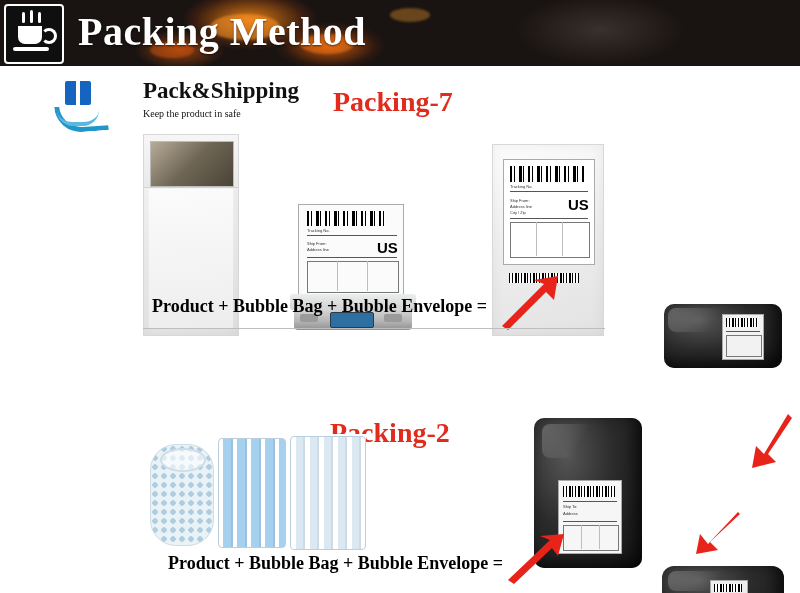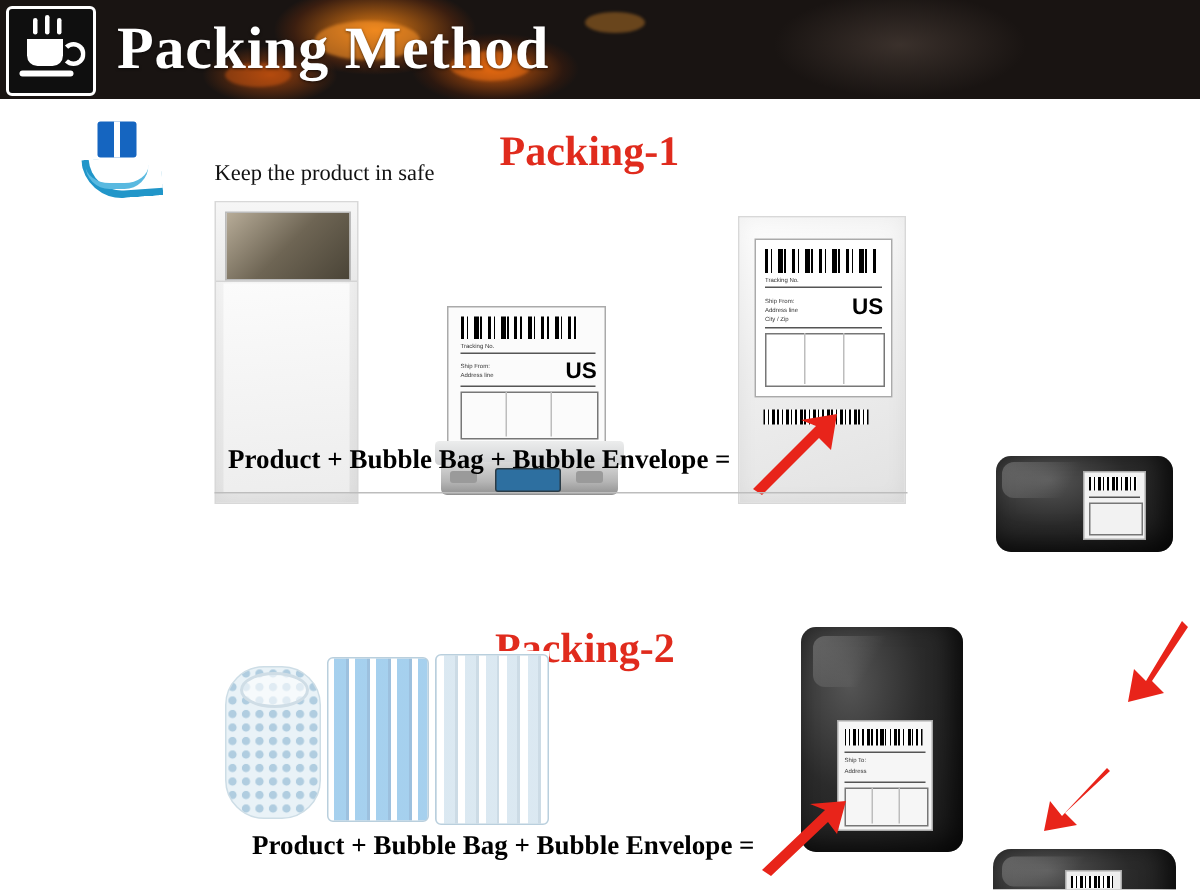--- a/index.html
+++ b/index.html
@@ -138,21 +138,21 @@
     position: absolute;
     left: 88px; top: 0px;
     font-size: 23px;
     font-weight: bold;
     color: #111111;
     font-family: "Liberation Serif", serif;
   }
   #ps-sub {
     position: absolute;
     left: 88px; top: 30px;
-    font-size: 15px;
+    font-size: 10px;
     color: #111111;
     font-family: "Liberation Serif", serif;
   }
 
   
   .section-label {
     position: absolute;
     font-size: 28px;
     font-weight: bold;
     color: #e02b1d;
@@ -363,24 +363,25 @@
   </div>
 
   <div id="content-frame">
 
     <div id="packshipping-block">
       <div id="ps-icon-wrap">
         <div id="ps-box"></div>
         <div id="ps-hand"></div>
         <div id="ps-hand2"></div>
       </div>
+      <div id="ps-title">Pack&amp;Shipping</div>
       <div id="ps-sub">Keep the product in safe</div>
     </div>
 
-    <div class="section-label" id="packing1-label">Packing-1</div>
+    <div class="section-label" id="packing1-label">Packing-7</div>
     <div class="section-label" id="packing2-label">Packing-2</div>
 
     <div class="photo mailer" style="left:143px; top:68px; width:94px; height:200px;">
       <div class="mailer-flap"></div>
       <div class="mailer-inner" style="left:6px; top:6px; width:82px; height:44px; background:linear-gradient(135deg,#b7ac98,#6e6554 50%,#4a4437);"></div>
       <div style="position:absolute; left:5px; top:54px; width:84px; height:140px; background:linear-gradient(175deg,#fbfbfb,#ededed);"></div>
     </div>
 
     <div class="photo" style="left:290px; top:138px; width:126px; height:130px; background:#ffffff;">
       <div class="ship-label" style="left:8px; top:0px; width:104px; height:92px; background:#fbfbfb;">

